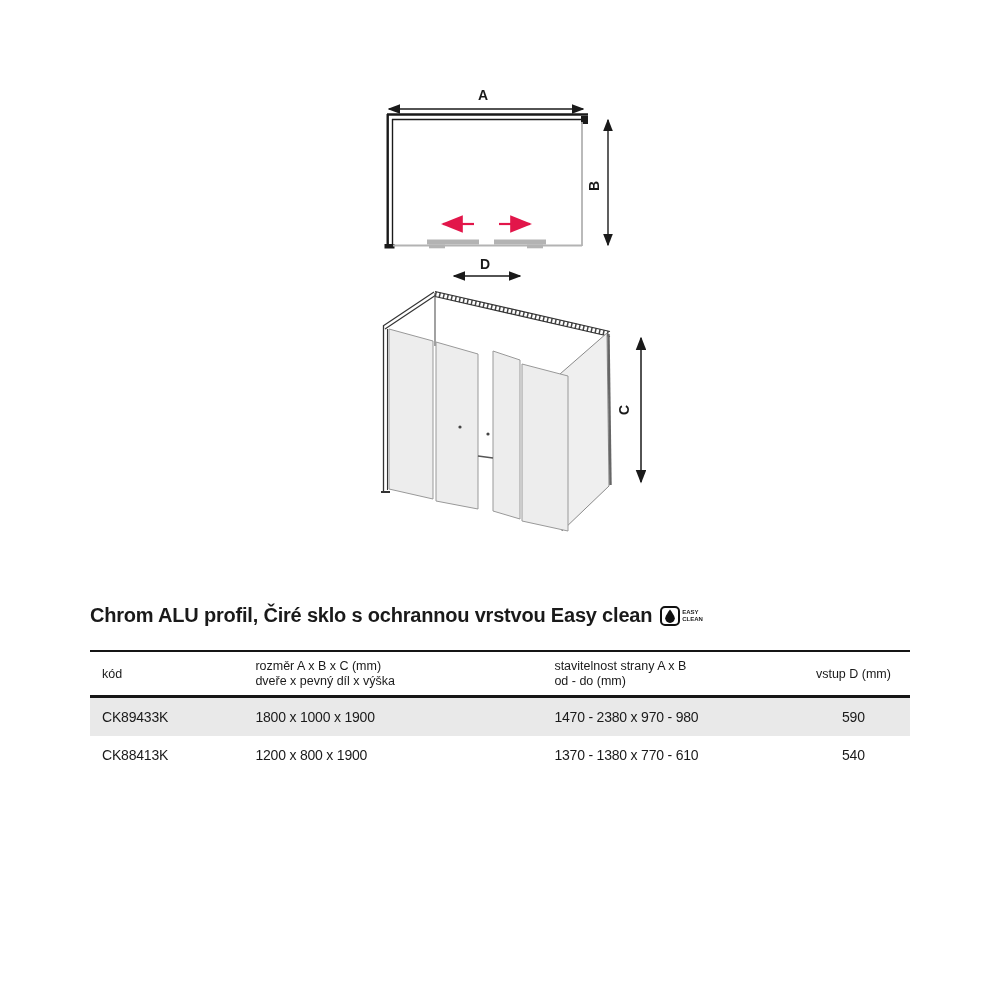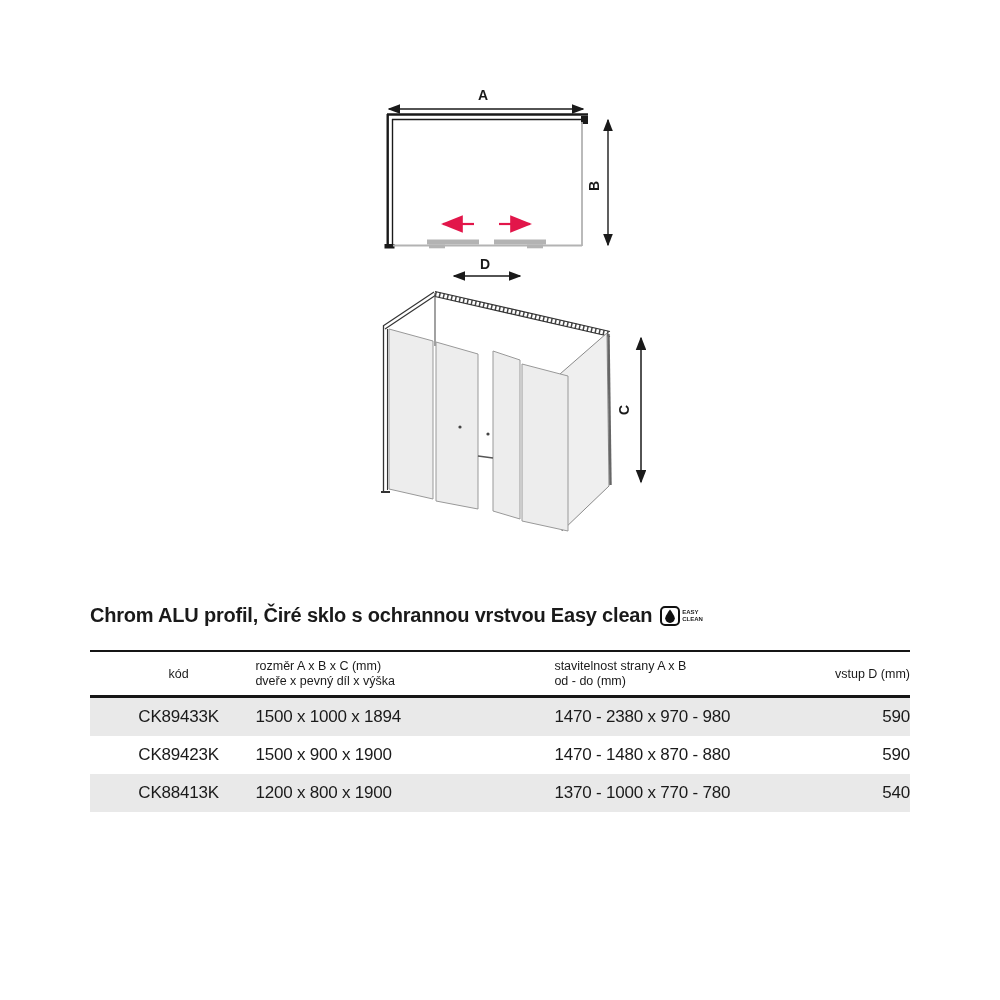--- a/index.html
+++ b/index.html
@@ -30,26 +30,26 @@
 
   
   .spec-table{
     left:90px;top:650px;width:820px;border-collapse:collapse;table-layout:fixed;
   }
   .spec-table th{
     font-weight:normal;font-size:12.5px;line-height:1.2;vertical-align:middle;
     padding:7px 0 6px 0;border-top:2px solid #151515;border-bottom:3px solid #151515;
   }
   .spec-table td{
-    font-size:17px;letter-spacing:-0.2px;height:38px;padding:0;vertical-align:middle;
+    font-size:14px;letter-spacing:-0.2px;height:38px;padding:0;vertical-align:middle;
   }
-  .spec-table .c-code{width:19%;text-align:center;padding-left:12px;}
+  .spec-table .c-code{width:19%;text-align:left;padding-left:12px;}
   .spec-table .c-size{width:37%;text-align:left;}
   .spec-table .c-adj{width:30%;text-align:left;}
-  .spec-table .c-entry{width:14%;text-align:right;}
+  .spec-table .c-entry{width:14%;text-align:center;}
   .spec-table tbody tr:nth-child(odd){background:#e9e9e9;}
 </style>
 </head>
 <body>
 
 <svg id="plan-svg" class="abs" width="256" height="206" viewBox="0 0 256 206">
   <defs>
     <marker id="ab" markerWidth="9" markerHeight="8" refX="8" refY="3.5" orient="auto">
       <path d="M0,0 L9,3.5 L0,7 Z" fill="#1a1a1a"></path>
     </marker>
@@ -172,30 +172,24 @@
       <th class="c-adj">
         <div>stavitelnost strany A x B</div>
         <div>od - do (mm)</div>
       </th>
       <th class="c-entry">vstup D (mm)</th>
     </tr>
   </thead>
   <tbody>
     <tr>
       <td class="c-code">CK89433K</td>
-      <td class="c-size">1500 x 1000 x 1894</td>
+      <td class="c-size">1800 x 1000 x 1900</td>
       <td class="c-adj">1470 - 2380 x 970 - 980</td>
-      <td class="c-entry">590</td>
-    </tr>
-    <tr>
-      <td class="c-code">CK89423K</td>
-      <td class="c-size">1500 x 900 x 1900</td>
-      <td class="c-adj">1470 - 1480 x 870 - 880</td>
       <td class="c-entry">590</td>
     </tr>
     <tr>
       <td class="c-code">CK88413K</td>
       <td class="c-size">1200 x 800 x 1900</td>
-      <td class="c-adj">1370 - 1000 x 770 - 780</td>
+      <td class="c-adj">1370 - 1380 x 770 - 610</td>
       <td class="c-entry">540</td>
     </tr>
   </tbody>
 </table>
 
 </body></html>

